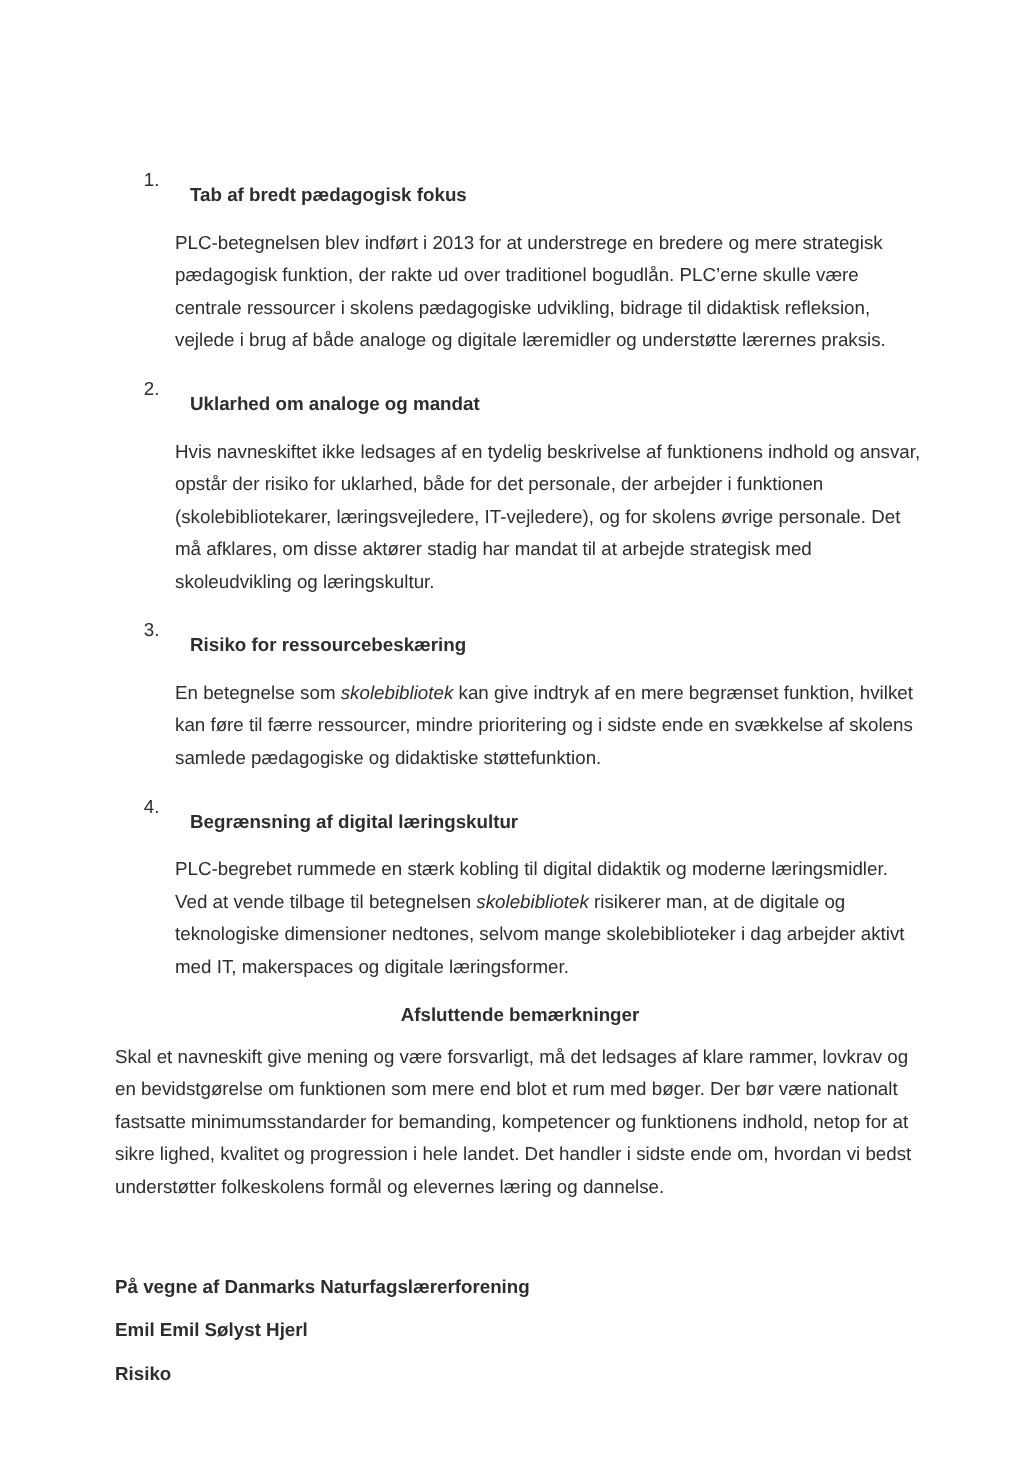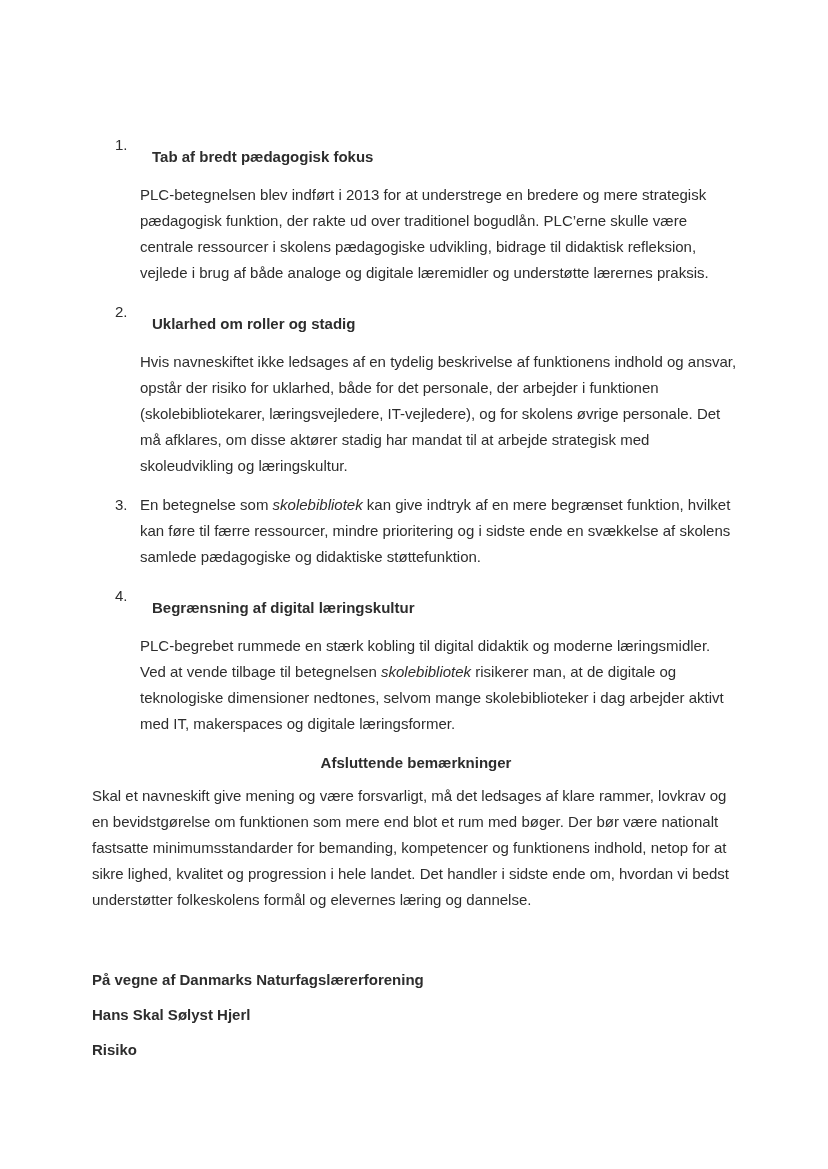--- a/index.html
+++ b/index.html
@@ -78,42 +78,43 @@
       <li>
         <span class="item-number">1.</span>
         <div class="item-content">
           <p class="item-title">Tab af bredt pædagogisk fokus</p>
           <p class="item-body"><span>PLC-betegnelsen blev indført i 2013 for at understrege en bredere og mere strategisk pædagogisk funktion, der rakte ud over traditionel bogudlån. PLC’erne skulle være centrale ressourcer i skolens pædagogiske udvikling, bidrage til didaktisk refleksion, vejlede i brug af både analoge og digitale læremidler og understøtte lærernes praksis.</span></p>
         </div>
       </li>
       <li>
         <span class="item-number">2.</span>
         <div class="item-content">
-          <p class="item-title">Uklarhed om roller og stadig</p>
+          <p class="item-title">Uklarhed om analoge og mandat</p>
           <p class="item-body"><span>Hvis navneskiftet ikke ledsages af en tydelig beskrivelse af funktionens indhold og ansvar, opstår der risiko for uklarhed, både for det personale, der arbejder i funktionen (skolebibliotekarer, læringsvejledere, IT-vejledere), og for skolens øvrige personale. Det må afklares, om disse aktører stadig har mandat til at arbejde strategisk med skoleudvikling og læringskultur.</span></p>
         </div>
       </li>
       <li>
         <span class="item-number">3.</span>
         <div class="item-content">
+          <p class="item-title">Risiko for ressourcebeskæring</p>
           <p class="item-body"><span>En betegnelse som </span><em class="term">skolebibliotek</em><span> kan give indtryk af en mere begrænset funktion, hvilket kan føre til færre ressourcer, mindre prioritering og i sidste ende en svækkelse af skolens samlede pædagogiske og didaktiske støttefunktion.</span></p>
         </div>
       </li>
       <li>
         <span class="item-number">4.</span>
         <div class="item-content">
           <p class="item-title">Begrænsning af digital læringskultur</p>
           <p class="item-body"><span>PLC-begrebet rummede en stærk kobling til digital didaktik og moderne læringsmidler. Ved at vende tilbage til betegnelsen </span><em class="term">skolebibliotek</em><span> risikerer man, at de digitale og teknologiske dimensioner nedtones, selvom mange skolebiblioteker i dag arbejder aktivt med IT, makerspaces og digitale læringsformer.</span></p>
         </div>
       </li>
     </ol>
 
   <h2 class="closing-heading">Afsluttende bemærkninger</h2>
 
   <p class="closing-paragraph">Skal et navneskift give mening og være forsvarligt, må det ledsages af klare rammer, lovkrav og en bevidstgørelse om funktionen som mere end blot et rum med bøger. Der bør være nationalt fastsatte minimumsstandarder for bemanding, kompetencer og funktionens indhold, netop for at sikre lighed, kvalitet og progression i hele landet. Det handler i sidste ende om, hvordan vi bedst understøtter folkeskolens formål og elevernes læring og dannelse.</p>
 
   <div class="signature-block">
     <p>På vegne af Danmarks Naturfagslærerforening</p>
-    <p>Hans Skal Sølyst Hjerl</p>
+    <p>Emil Emil Sølyst Hjerl</p>
     <p>Risiko</p>
   </div>
 
 </div>
 
 </body></html>

